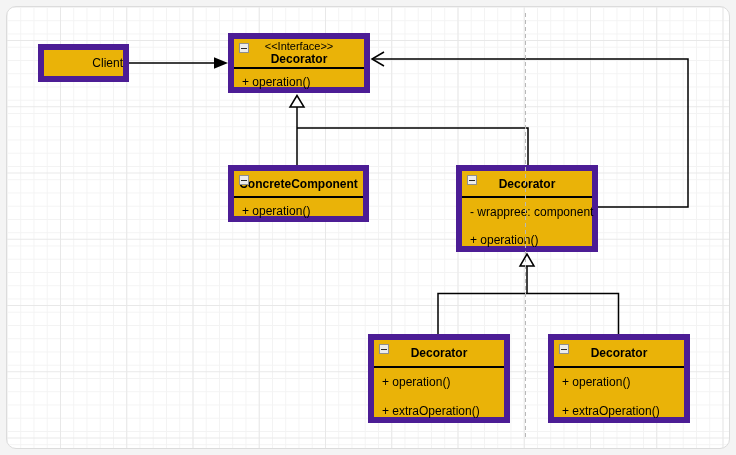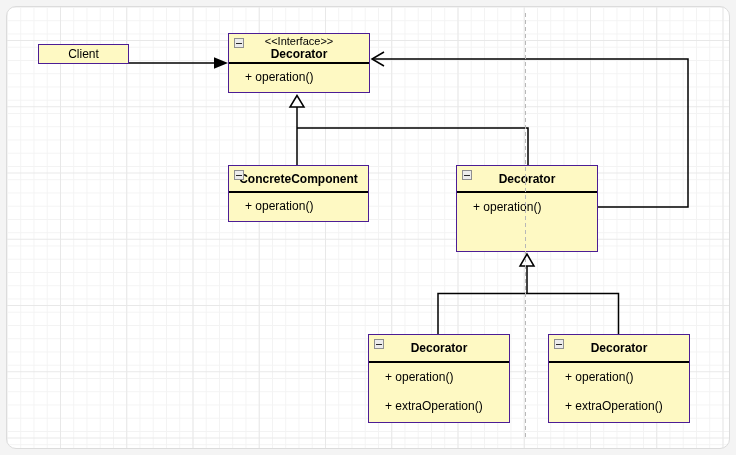--- a/index.html
+++ b/index.html
@@ -20,38 +20,38 @@
       linear-gradient(to right, #e8e8e8 1px, transparent 1px),
       linear-gradient(to bottom, #e8e8e8 1px, transparent 1px),
       linear-gradient(to right, #f3f3f3 1px, transparent 1px),
       linear-gradient(to bottom, #f3f3f3 1px, transparent 1px);
     background-size:66.25px 66.25px, 66.25px 66.25px, 13.25px 13.25px, 13.25px 13.25px;
     background-position:53px 0, 0 33px, 0 0, 0 0;
   }
   .node{
     position:absolute;
     box-sizing:border-box;
-    background:#fef9c3;
-    border:1px solid #4c1d95;
+    background:#eab308;
+    border:6px solid #4c1d95;
     font-size:12px;
     color:#000000;
     z-index:2;
   }
   .node .hdr{
     position:relative;
     box-sizing:border-box;
     border-bottom:2px solid #000000;
     text-align:center;
     overflow:hidden;
   }
   .node .hdr .title{font-weight:bold;}
   .node .hdr.single{display:flex;align-items:center;justify-content:center;}
   .node .row{
     box-sizing:border-box;
-    padding-left:16px;
+    padding-left:8px;
     display:flex;
     align-items:center;
     text-align:left;
     white-space:nowrap;
   }
   .collapse{
     position:absolute;left:5px;top:4px;
     width:10px;height:10px;
     box-sizing:border-box;
     border:1px solid #8f8f8f;
@@ -76,21 +76,21 @@
     pointer-events:none;
   }
 </style>
 </head>
 <body>
 
 <div class="stage">
 
   <div class="page"></div>
 
-  <div class="node simple" style="left:38px;top:44px;width:91px;height:20px;">
+  <div class="node simple" style="left:38px;top:44px;width:91px;height:38px;justify-content:flex-end;">
     <span>Client</span>
   </div>
 
   <div class="node" style="left:228px;top:33px;width:142px;height:60px;">
     <div class="hdr" style="height:30px;">
       <span class="collapse"></span>
       <div class="stereo">&lt;&lt;Interface&gt;&gt;</div>
       <div class="title title2">Decorator</div>
     </div>
     <div class="row" style="height:26px;">+ operation()</div>
@@ -102,20 +102,21 @@
       <span class="title">ConcreteComponent</span>
     </div>
     <div class="row" style="height:26px;">+ operation()</div>
   </div>
 
   <div class="node" style="left:456px;top:165px;width:142px;height:87px;">
     <div class="hdr single" style="height:27px;">
       <span class="collapse"></span>
       <span class="title">Decorator</span>
     </div>
+    <div class="row" style="height:28px;">- wrappree: component</div>
     <div class="row" style="height:28px;">+ operation()</div>
   </div>
 
   <div class="node" style="left:368px;top:334px;width:142px;height:89px;">
     <div class="hdr single" style="height:28px;">
       <span class="collapse"></span>
       <span class="title">Decorator</span>
     </div>
     <div class="row" style="height:28.5px;">+ operation()</div>
     <div class="row" style="height:28.5px;">+ extraOperation()</div>

